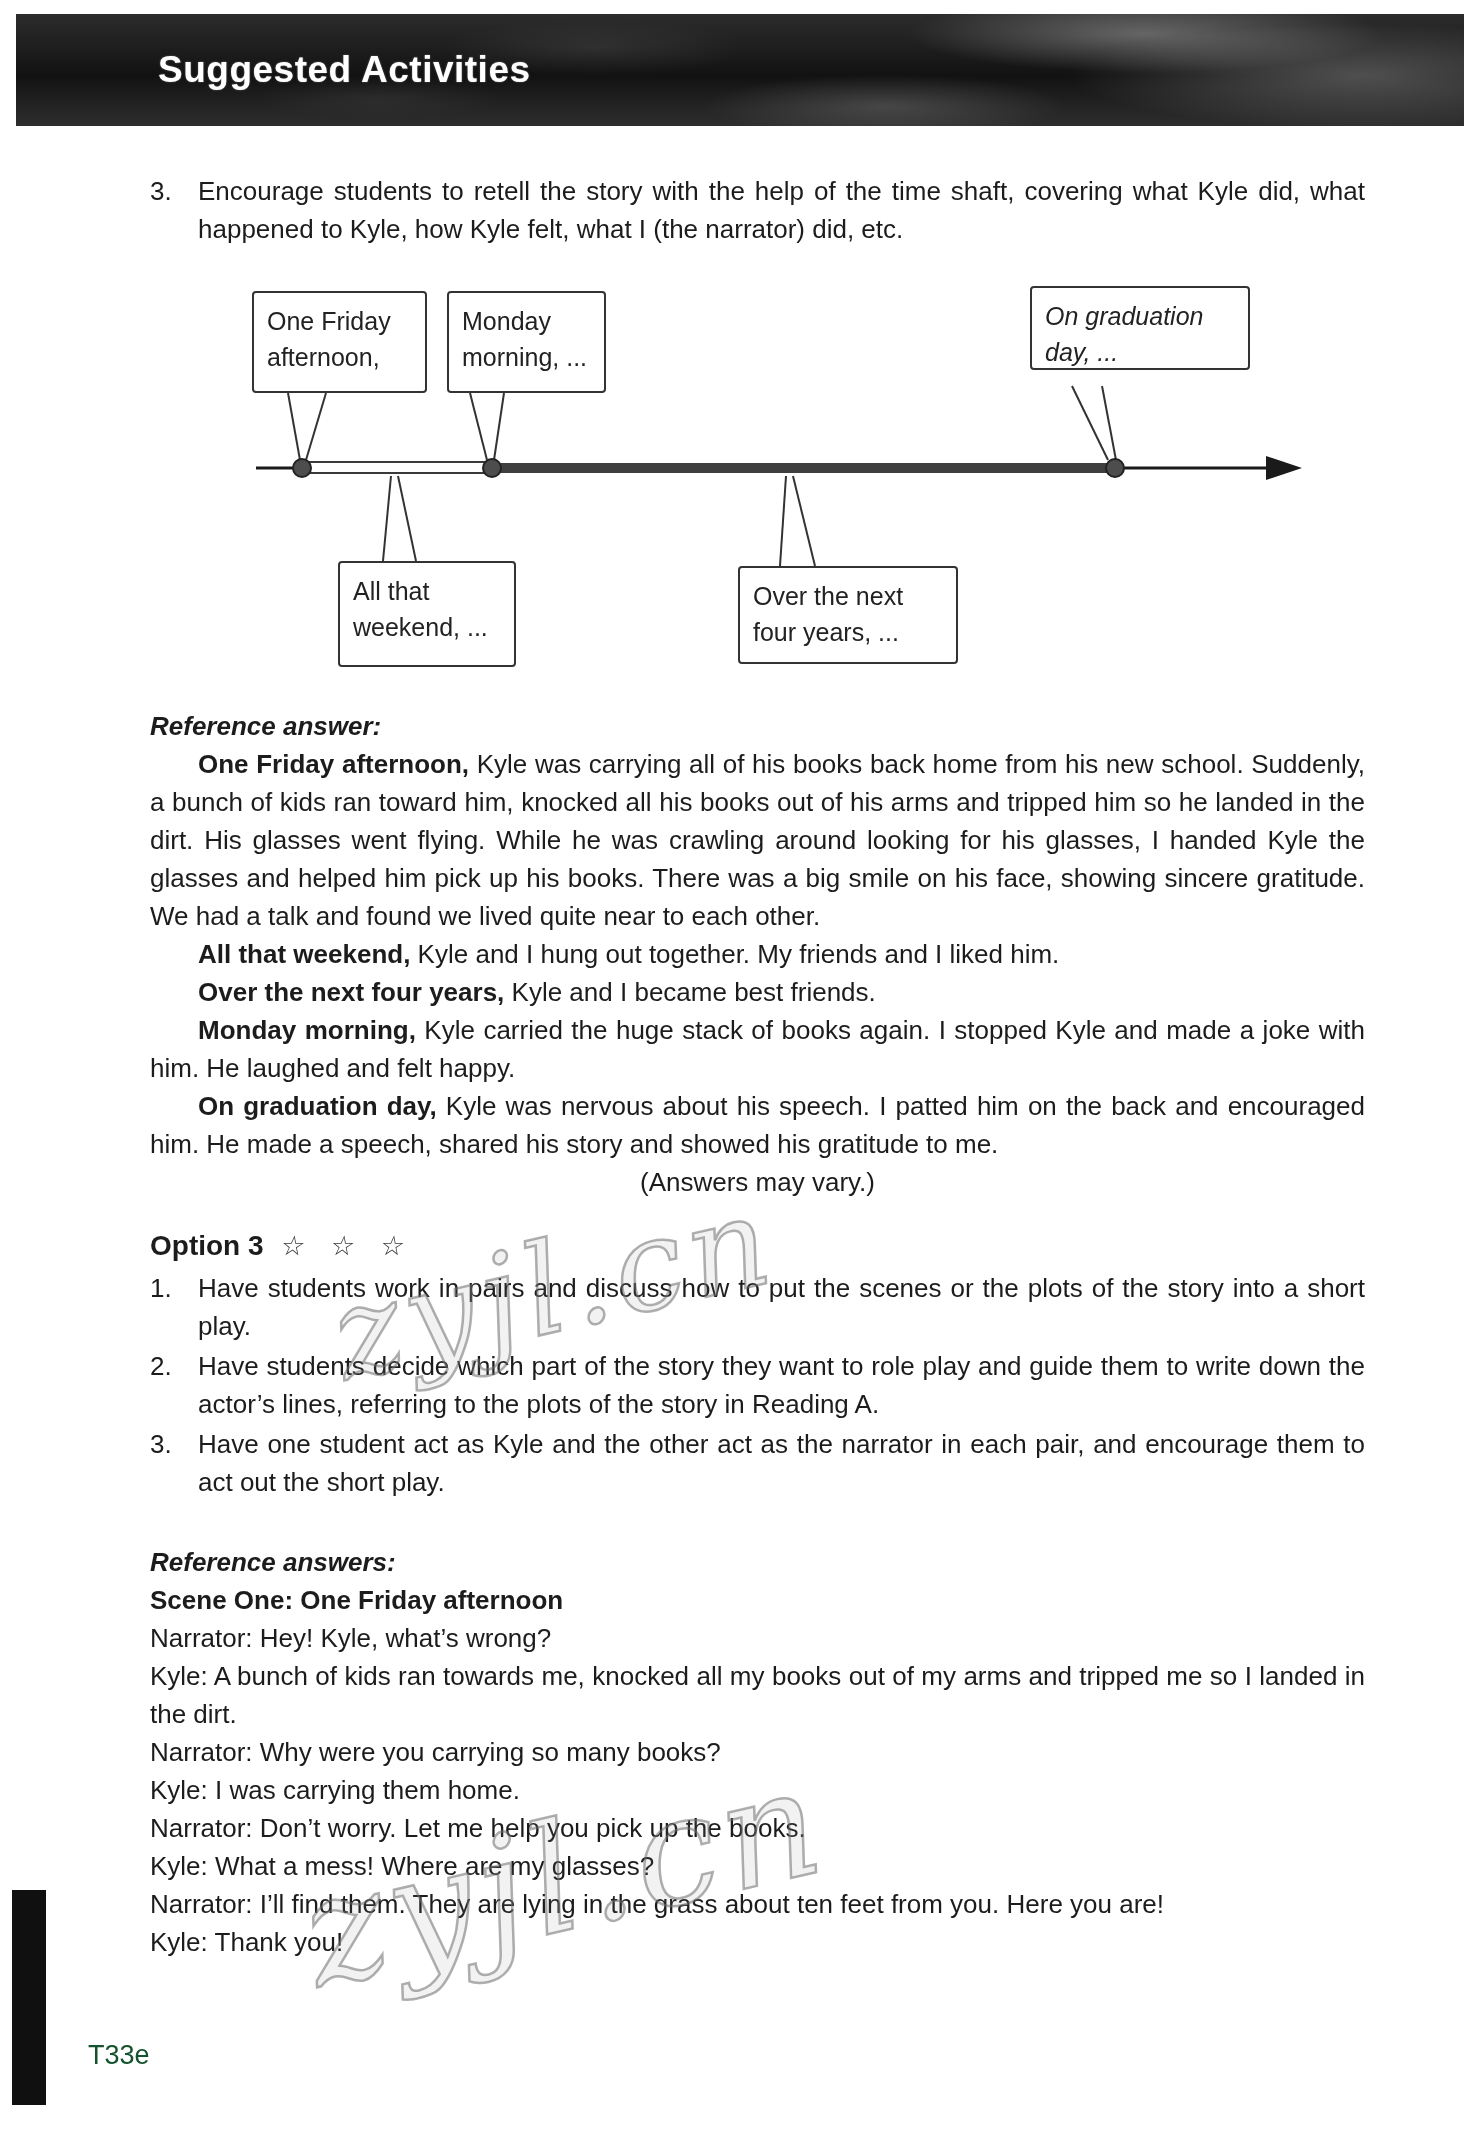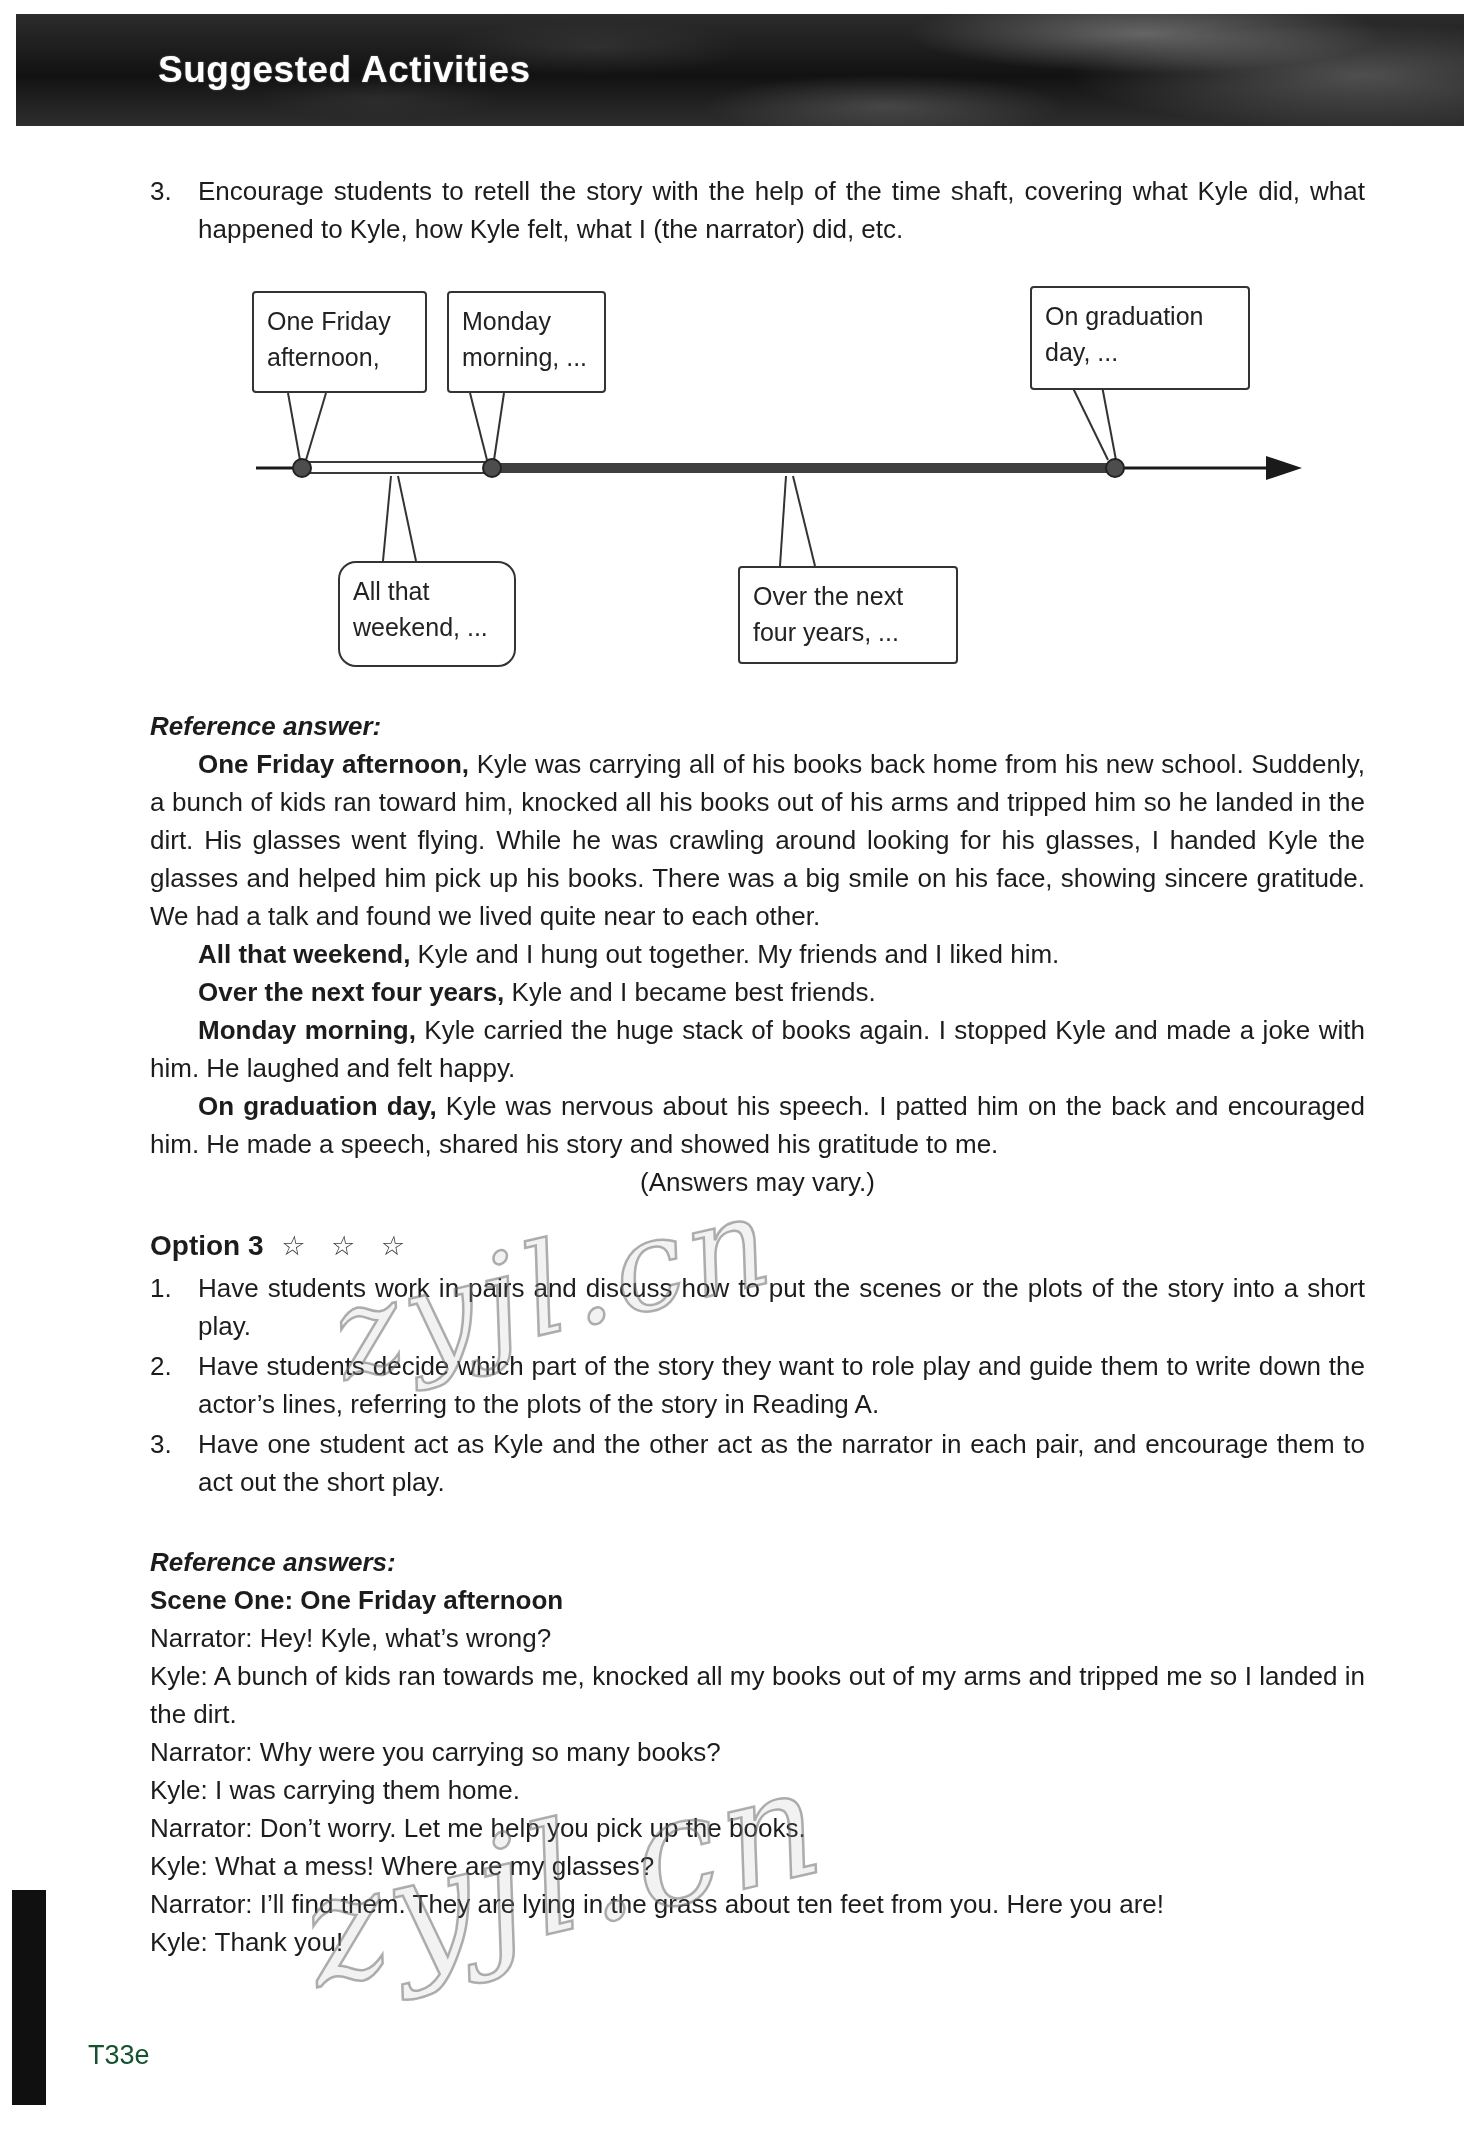--- a/index.html
+++ b/index.html
@@ -61,22 +61,22 @@
     border: 2px solid #333;
     border-radius: 4px;
     background: #fff;
     padding: 10px 13px;
     font-size: 25px;
     line-height: 36px;
     color: #222;
   }
   .box1 { left: 252px; top: 5px;   width: 175px; height: 102px; }
   .box2 { left: 447px; top: 5px;   width: 159px; height: 102px; }
-  .box3 { left: 1030px; top: 0px;  width: 220px; height: 104px; }
-  .box4 { left: 338px; top: 275px; width: 178px; height: 106px; border-radius: 18px; }
+  .box3 { left: 1030px; top: 0px;  width: 220px; height: 84px; font-style: italic; }
+  .box4 { left: 338px; top: 275px; width: 178px; height: 106px; }
   .box5 { left: 738px; top: 280px; width: 220px; height: 98px; }
 
   
   .sec-heading { font-size: 26px; font-weight: bold; margin-top: 26px; font-style: italic; }
   .ref-para { text-indent: 48px; text-align: justify; }
   .ref-para b { font-weight: bold; }
   .note { text-align: center; }
 
   
   .option-head { margin-top: 26px; }

